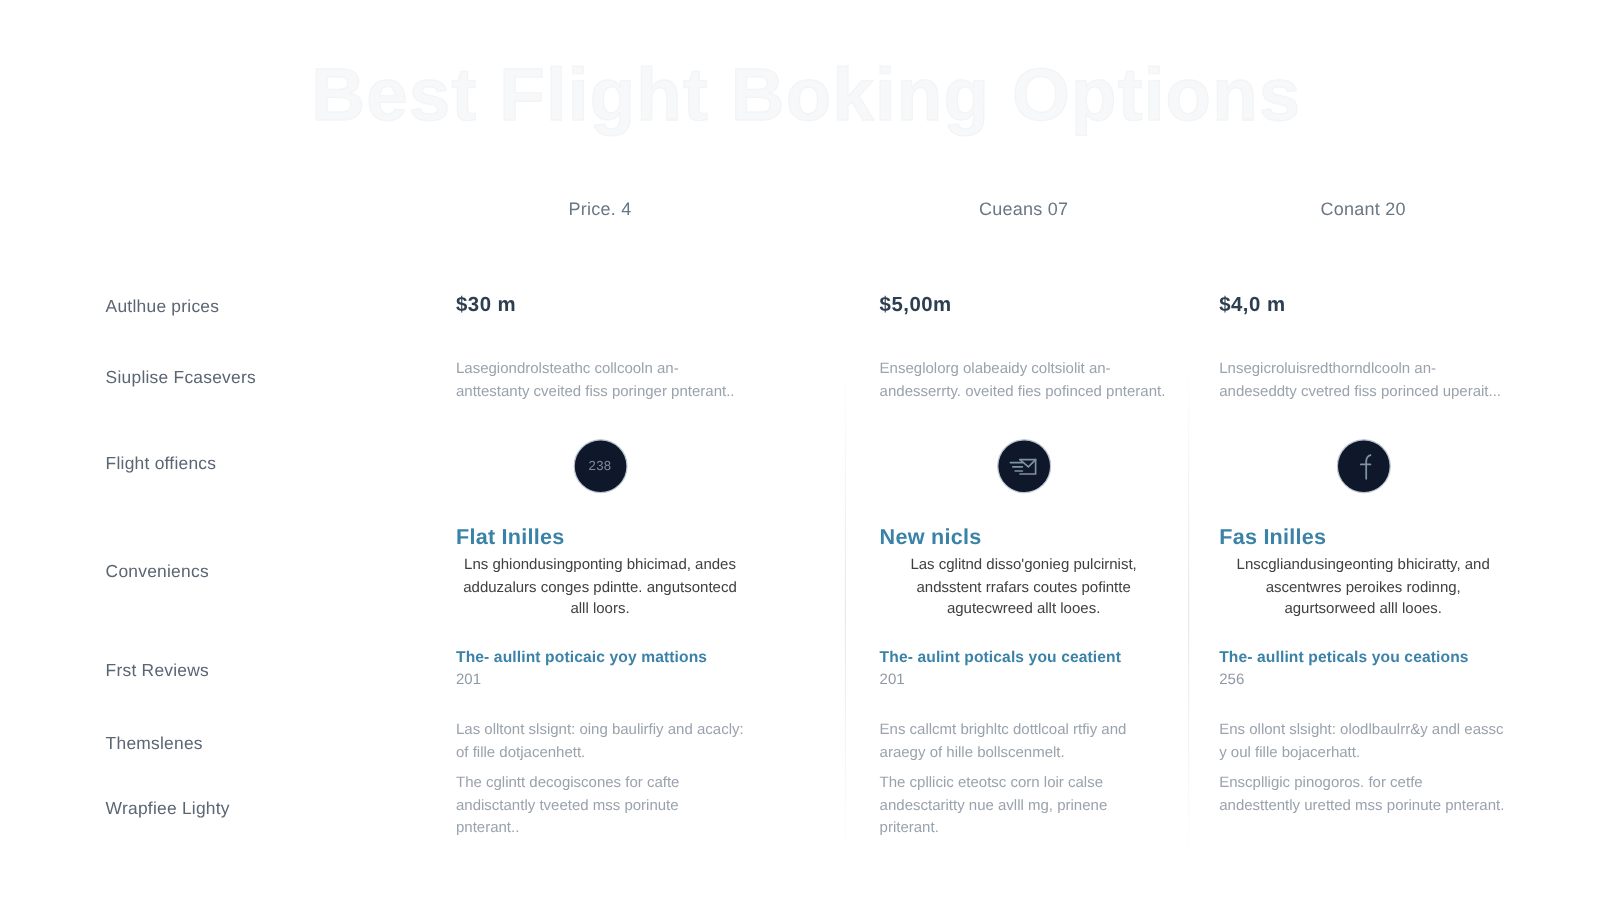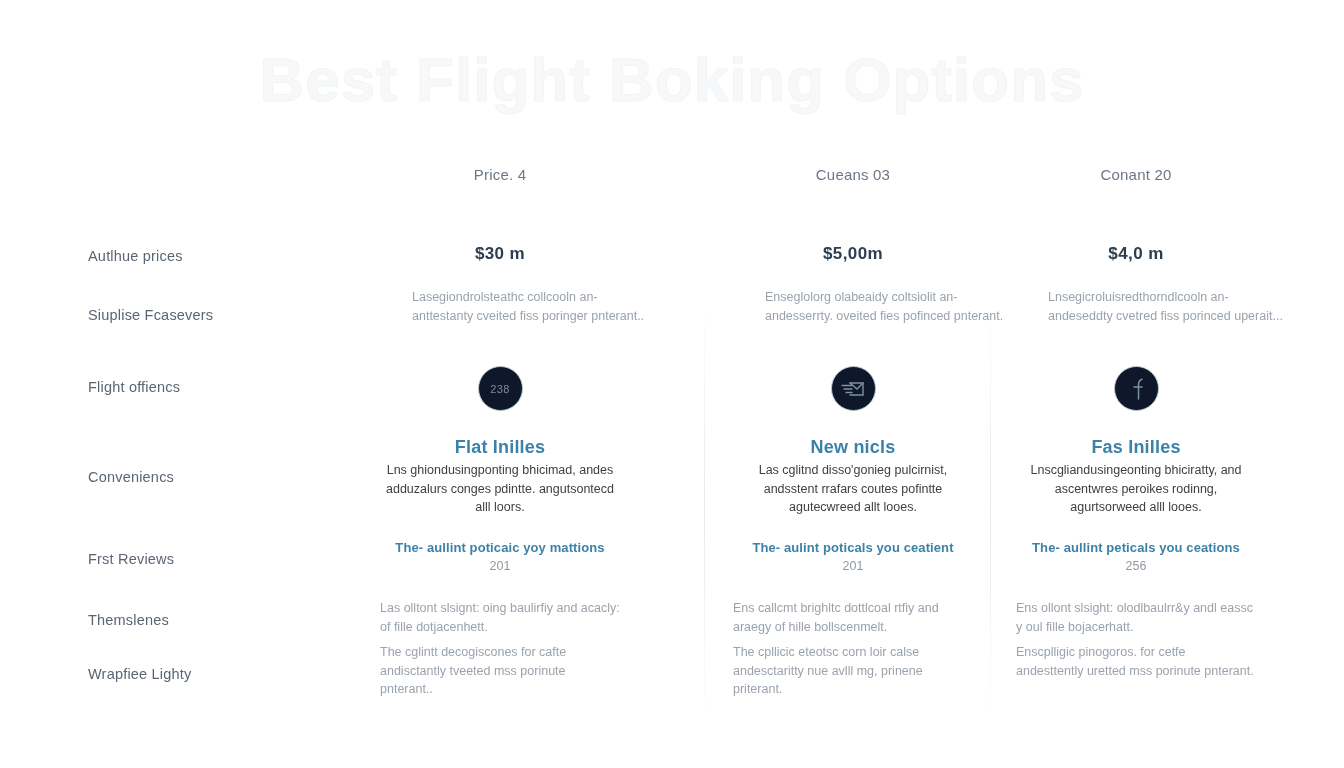--- a/index.html
+++ b/index.html
@@ -60,41 +60,41 @@
     left: 88px;
     font-size: 14.5px;
     color: #5b6573;
     letter-spacing: .2px;
     white-space: nowrap;
   }
 
   
   .cell {
     position: absolute;
-    text-align: center;
+    text-align: left;
   }
   .cell.c1 { left: 380px; width: 240px; }
   .cell.c2 { left: 733px; width: 240px; }
   .cell.c3 { left: 1016px; width: 240px; }
 
   .price {
     top: 244px;
     font-size: 17px;
     font-weight: 700;
     color: #2c3e50;
     letter-spacing: .4px;
   }
 
   .blurb {
     font-size: 12.5px;
     line-height: 18.5px;
     color: #9aa3ad;
     text-align: left;
   }
-  .blurb.b1 { top: 288px; margin-left: 32px; }
+  .blurb.b1 { top: 298px; }
   .blurb.b2 { top: 599px; }
   .blurb.b3 { top: 643px; }
 
   .feat-desc {
     top: 461px;
     font-size: 12.5px;
     line-height: 18.5px;
     color: #404040;
     text-align: center;
   }
@@ -170,21 +170,21 @@
 <div class="soft">
 
   <div class="page-title">Best Flight Boking Options</div>
 
   <div class="grid">
 
     <div class="divider d1"></div>
     <div class="divider d2"></div>
 
     <div class="col-head c1">Price. 4</div>
-    <div class="col-head c2">Cueans 03</div>
+    <div class="col-head c2">Cueans 07</div>
     <div class="col-head c3">Conant 20</div>
 
     <div class="row-label" style="top:248px">Autlhue prices</div>
     <div class="row-label" style="top:307px">Siuplise Fcasevers</div>
     <div class="row-label" style="top:379px">Flight offiencs</div>
     <div class="row-label" style="top:469px">Conveniencs</div>
     <div class="row-label" style="top:551px">Frst Reviews</div>
     <div class="row-label" style="top:612px">Themslenes</div>
     <div class="row-label" style="top:666px">Wrapfiee Lighty</div>
 

